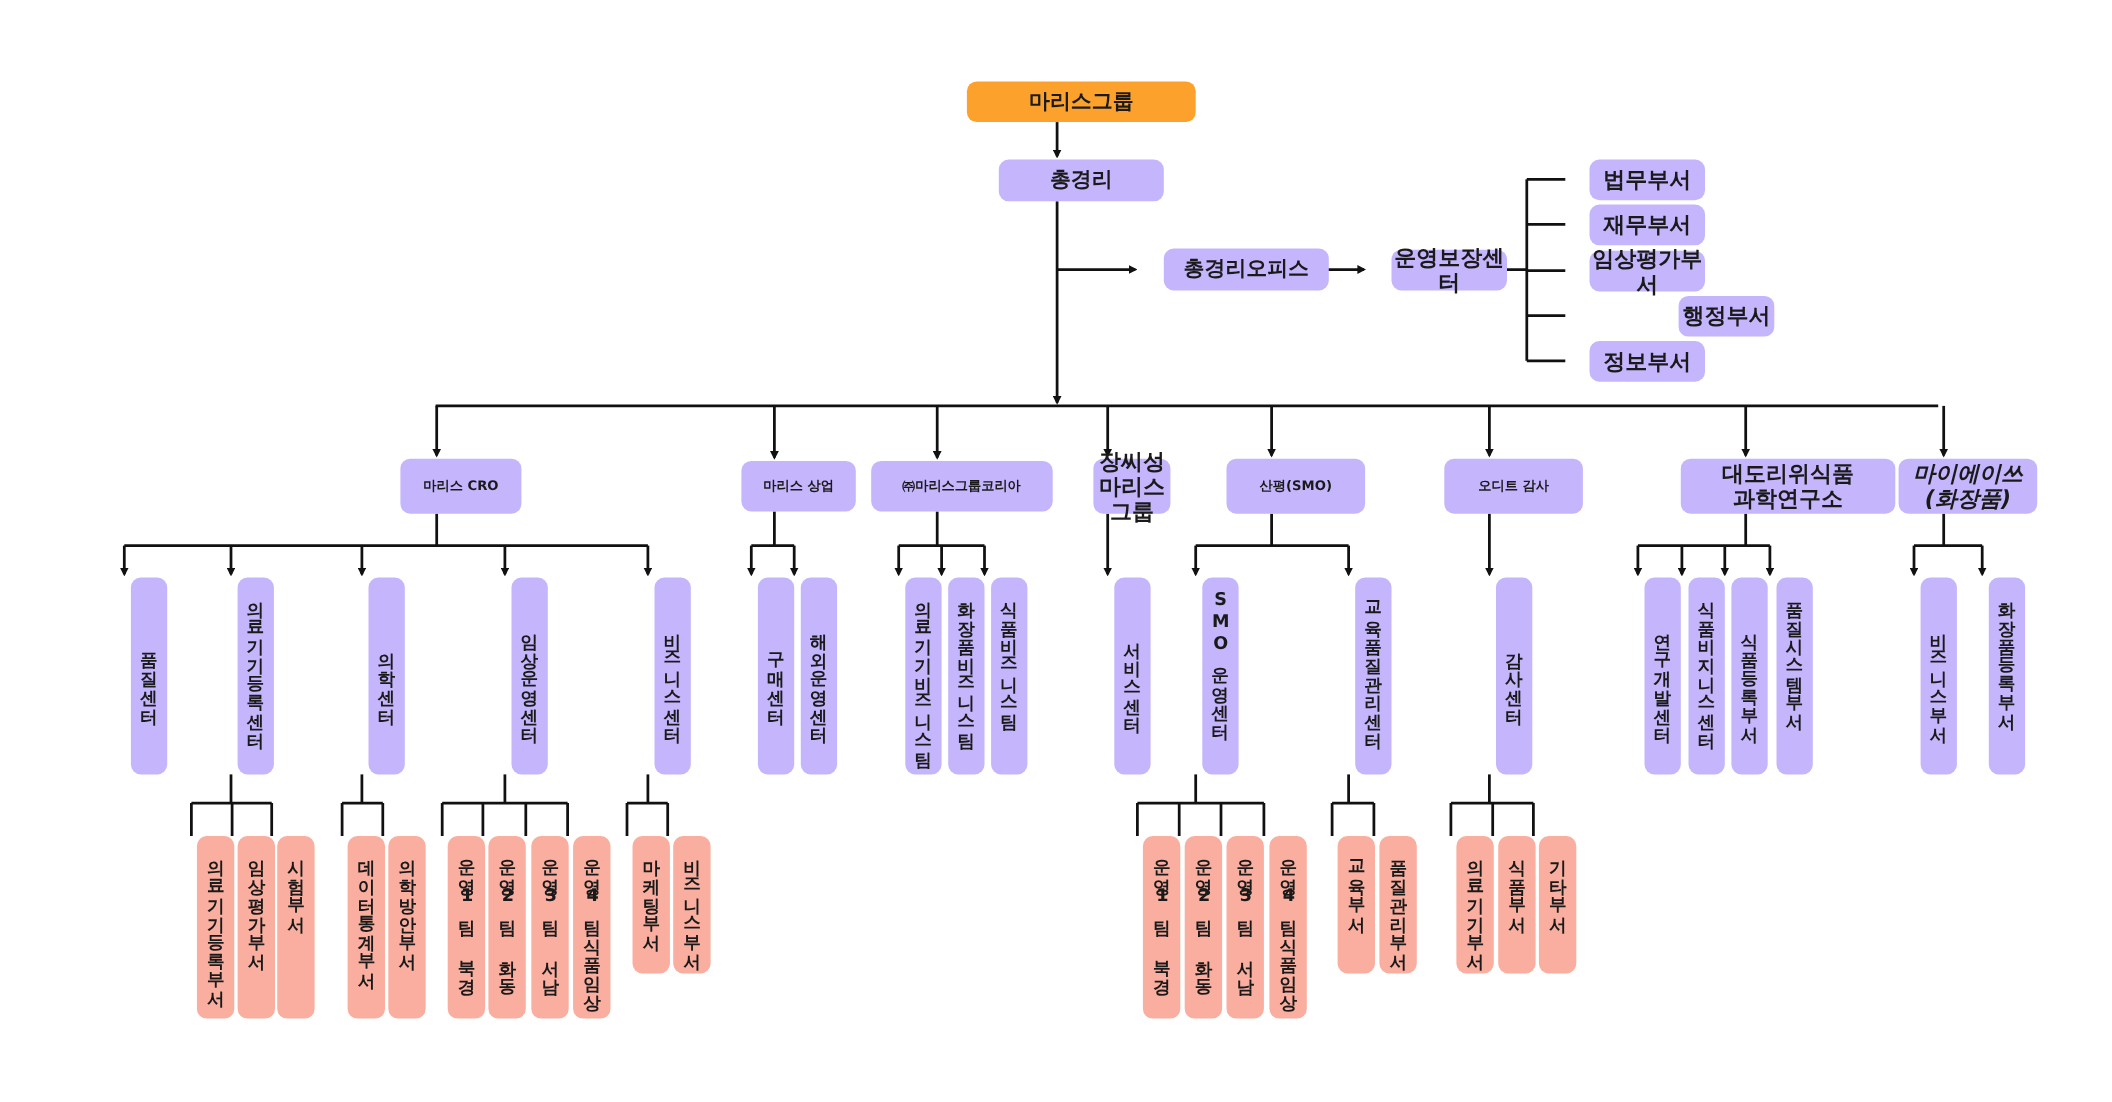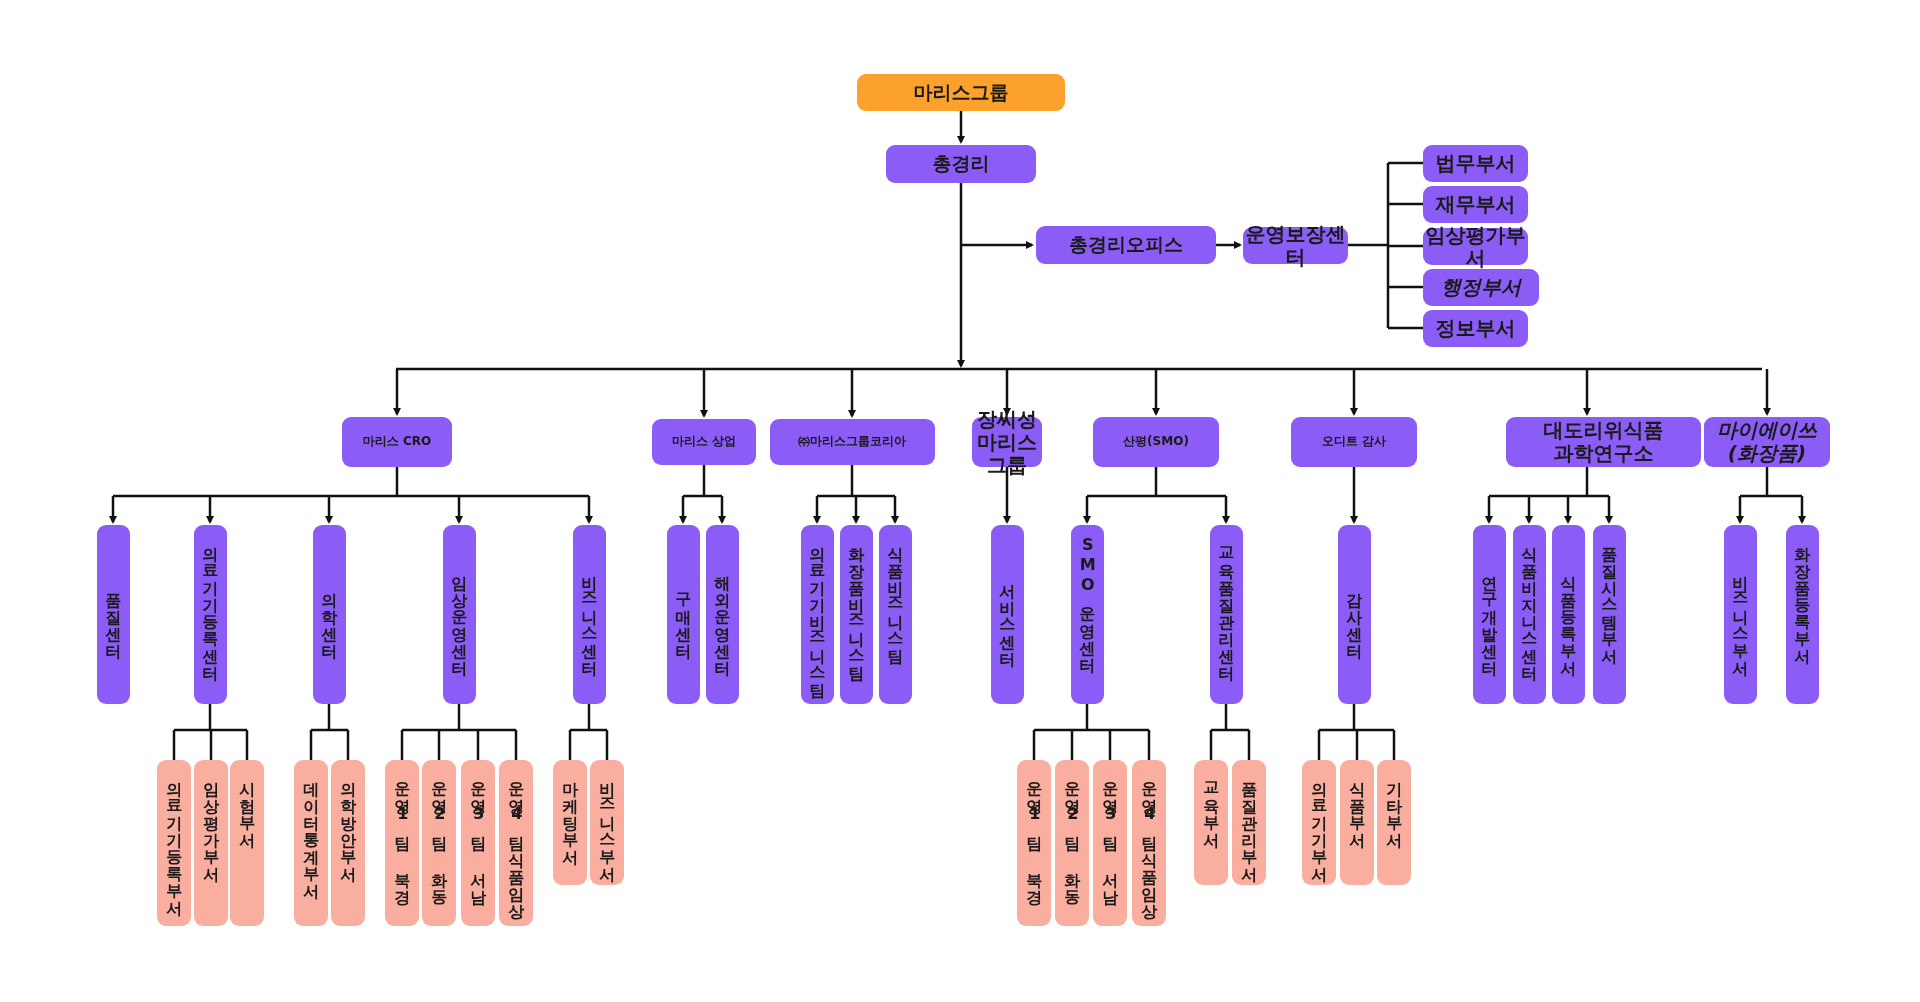--- a/index.html
+++ b/index.html
@@ -1,20 +1,20 @@
 <!DOCTYPE html>
 <html><head>
 <meta charset="utf-8">
 <style>
   html,body{margin:0;padding:0;background:#ffffff;}
   body{width:1920px;height:1002px;position:relative;overflow:hidden;font-family:"DejaVu Sans","Liberation Sans",sans-serif;}
   #chart{position:absolute;left:0;top:0;width:1920px;height:1002px;}
   svg#lines{position:absolute;left:0;top:0;width:1920px;height:1002px;pointer-events:none;}
-  .box{position:absolute;box-sizing:border-box;border-radius:9px;display:flex;align-items:center;justify-content:center;text-align:center;color:#1a1a1a;font-weight:bold;line-height:1.15;}
-  .blue{background:#8b5cf6;}
+  .box{position:absolute;box-sizing:border-box;border-radius:9px;display:flex;align-items:center;justify-content:center;text-align:center;color:#1a1a1a;font-weight:bold;line-height:1.15;margin-left:22px;}
+  .blue{background:#c4b5fd;}
   .orange{background:#fba12c;}
   .salmon{background:#f9ae9f;}
   .h{font-size:12px;white-space:pre-line;}
   .h.big{font-size:19px;}
   .h.sm{font-size:20px;}
   .v{writing-mode:vertical-rl;text-orientation:upright;font-size:16px;letter-spacing:1px;align-items:center;justify-content:flex-start;padding-top:10px;}
   .v.c{justify-content:center;padding-top:0;}
 </style>
 </head>
 <body>
@@ -109,29 +109,29 @@
       <line x1="1609" y1="496" x2="1609" y2="522" stroke="#111" stroke-width="2.5" marker-end="url(#arr)"></line>
       <line x1="1767" y1="369" x2="1767" y2="414" stroke="#111" stroke-width="2.5" marker-end="url(#arr)"></line>
       <line x1="1767" y1="467" x2="1767" y2="496" stroke="#111" stroke-width="2.5"></line>
       <line x1="1740" y1="496" x2="1802" y2="496" stroke="#111" stroke-width="2.5"></line>
       <line x1="1740" y1="496" x2="1740" y2="522" stroke="#111" stroke-width="2.5" marker-end="url(#arr)"></line>
       <line x1="1802" y1="496" x2="1802" y2="522" stroke="#111" stroke-width="2.5" marker-end="url(#arr)"></line>
     </svg>
 
   <div class="box orange h big" id="b-root" style="left:857px;top:74px;width:208px;height:37px;">마리스그룹</div>
   <div class="box blue h big" id="b-gm" style="left:886px;top:145px;width:150px;height:38px;">총경리</div>
-  <div class="box blue h big" id="b-gmo" style="left:1036px;top:226px;width:180px;height:38px;">총경리오피스</div>
+  <div class="box blue h big" id="b-gmo" style="left:1036px;top:226px;width:150px;height:38px;">총경리오피스</div>
   <div class="box blue h sm" id="b-ops" style="left:1243px;top:227px;width:105px;height:37px;">운영보장센터</div>
 
   <div id="ops-depts"></div>
   <div id="companies"></div>
 <div class="box blue h sm" style="left: 1423px; top: 145px; width: 105px; height: 37px;">법무부서</div>
     <div class="box blue h sm" style="left: 1423px; top: 186px; width: 105px; height: 37px;">재무부서</div>
     <div class="box blue h sm" style="left: 1423px; top: 228px; width: 105px; height: 37px;">임상평가부서</div>
-    <div class="box blue h sm" style="left: 1423px; top: 269px; width: 116px; height: 37px; font-style: italic;">행정부서</div>
+    <div class="box blue h sm" style="left: 1504px; top: 269px; width: 87px; height: 37px;">행정부서</div>
     <div class="box blue h sm" style="left: 1423px; top: 310px; width: 105px; height: 37px;">정보부서</div>
     <div class="box blue h" style="left: 342px; top: 417px; width: 110px; height: 50px;">마리스 CRO</div>
     <div class="box blue v c" style="left: 96.5px; top: 525px; width: 33px; height: 179px;">품질센터</div>
     <div class="box blue v" style="left: 193.5px; top: 525px; width: 33px; height: 179px;">의료기기등록센터</div>
     <div class="box salmon v" style="left: 157px; top: 760px; width: 34px; height: 166px;">의료기기등록부서</div>
     <div class="box salmon v" style="left: 194px; top: 760px; width: 34px; height: 166px;">임상평가부서</div>
     <div class="box salmon v" style="left: 230px; top: 760px; width: 34px; height: 166px;">시험부서</div>
     <div class="box blue v c" style="left: 312.5px; top: 525px; width: 33px; height: 179px;">의학센터</div>
     <div class="box salmon v" style="left: 294px; top: 760px; width: 34px; height: 166px;">데이터통계부서</div>
     <div class="box salmon v" style="left: 331px; top: 760px; width: 34px; height: 166px;">의학방안부서</div>

